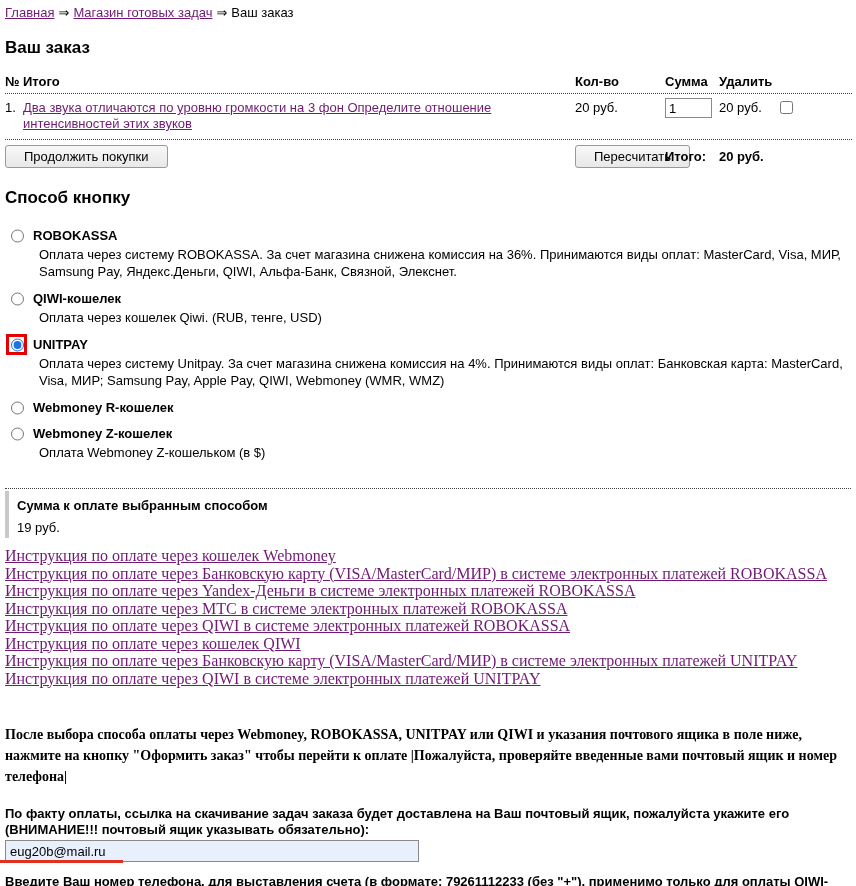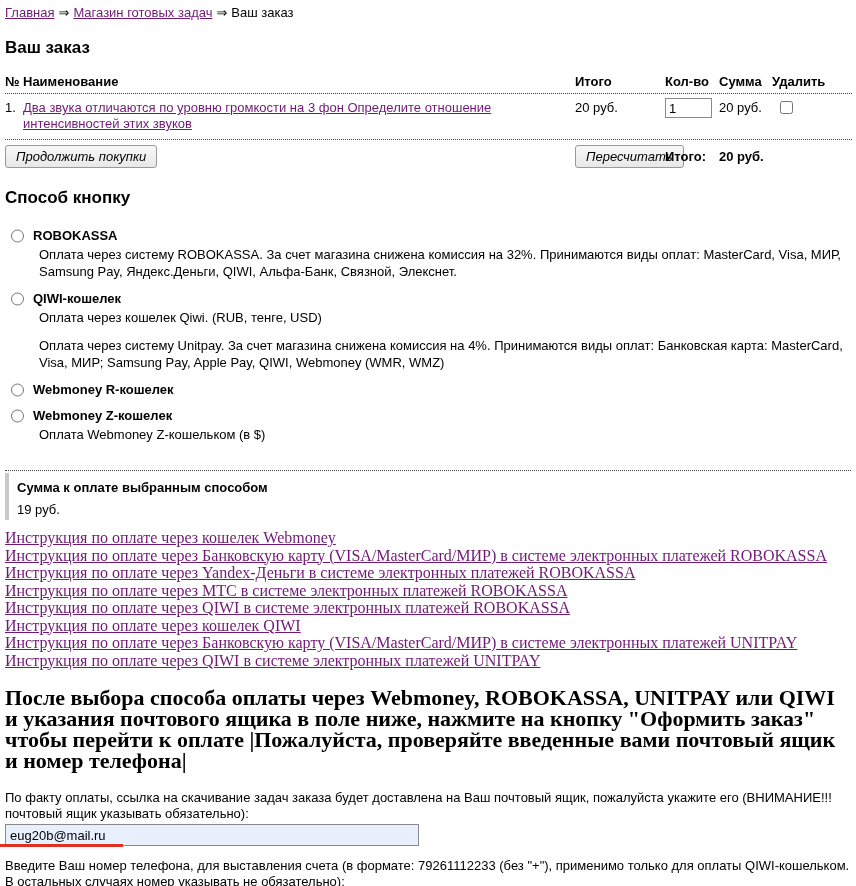--- a/index.html
+++ b/index.html
@@ -29,21 +29,21 @@
   .otr.head { font-weight:bold; padding:2px 0 3px 0; border-bottom:1px dotted #444; }
   .otr.row  { padding:6px 0 7px 0; border-bottom:1px dotted #444; }
   .otr.foot { padding:5px 0 0 0; }
   .cell { padding-right:6px; line-height:16px; }
   .qty-input { width:47px; height:20px; font-size:13px; font-family:"Liberation Sans",sans-serif; border:1px solid #8a8a8a; padding:1px 3px; margin-top:-2px; }
   .del-box { width:13px; height:13px; margin:1px 0 0 8px; }
   .btn {
     font-family:"Liberation Sans",sans-serif; font-size:13px;
     background:linear-gradient(#f8f8f8,#e8e8e8);
     border:1px solid #999; border-radius:3px;
-    padding:3px 10px; color:#000; cursor:pointer;font-style:italic;
+    padding:3px 18px; color:#000; cursor:pointer;
   }
   .bold { font-weight:bold; }
 
   
   .pay-title { font-size:17px; font-weight:bold; margin:20px 0 20px 0; }
   .pay-opt { margin:0 0 11px 0; }
   .pay-head { display:flex; align-items:center; }
   .radio-wrap { width:22px; display:flex; justify-content:flex-start; position:relative; }
   input[type=radio] { width:14px; height:14px; margin:0 8px 0 6px; accent-color:#1a73e8; }
   .red-box-radio {
@@ -58,26 +58,26 @@
   .sum-block { border-left:4px solid #c9c9c9; padding:7px 0 3px 8px; margin-top:2px; }
   .sum-label { font-weight:bold; }
   .sum-value { margin-top:7px; }
 
   
   .ilinks { margin-top:9px; font-family:"Liberation Serif", serif; font-size:16px; }
   .ilinks div { line-height:17.5px; white-space:nowrap; }
 
   
   .notice {
-    margin-top:18px; font-family:"Liberation Serif", serif;
-    font-size:22px; font-weight:bold; line-height:21px; max-width:848px;
-  }
-
-  
-  .field-label { font-weight:normal; line-height:16px; margin-top:19px; max-width:846px; }
+    margin-top:37px; font-family:"Liberation Serif", serif;
+    font-size:14px; font-weight:bold; line-height:21px; max-width:848px;
+  }
+
+  
+  .field-label { font-weight:bold; line-height:16px; margin-top:19px; max-width:846px; }
   .text-input {
     display:block; width:414px; height:22px; margin-top:2px;
     font-size:13px; font-family:"Liberation Sans",sans-serif;
     border:1px solid #8a8a8a; padding:1px 4px;
   }
   .email-wrap { position:relative; }
   .email-input { background:#e8f0fe; }
   .red-underline {
     position:absolute; left:-5px; top:20px; width:123px; height:3px;
     background:#e03020; pointer-events:none;
@@ -88,21 +88,20 @@
 
 <div class="breadcrumb">
   <a>Главная</a><span class="sep">⇒</span><a>Магазин готовых задач</a><span class="sep">⇒</span><span>Ваш заказ</span>
 </div>
 
 <div class="h-title">Ваш заказ</div>
 
 <div class="otable">
   <div class="otr head">
     <div class="cell">№</div>
-    <div class="cell">Наименование</div>
     <div class="cell">Итого</div>
     <div class="cell">Кол-во</div>
     <div class="cell">Сумма</div>
     <div class="cell">Удалить</div>
   </div>
   <div class="otr row">
     <div class="cell">1.</div>
     <div class="cell"><a>Два звука отличаются по уровню громкости на 3 фон Определите отношение интенсивностей этих звуков</a></div>
     <div class="cell">20 руб.</div>
     <div class="cell"><input class="qty-input" type="text" value="1" style=""></div>
@@ -124,34 +123,41 @@
 
 <div class="pay-title">Способ кнопку</div>
 
 <div class="pay-opt">
   <div class="pay-head">
     <span class="radio-wrap">
         <input type="radio" name="pay" style="">
       </span>
     <span class="pay-name">ROBOKASSA</span>
   </div>
-  <div class="pay-desc">Оплата через систему ROBOKASSA. За счет магазина снижена комиссия на 32%. Принимаются виды оплат: MasterCard, Visa, МИР, Samsung Pay, Яндекс.Деньги, QIWI, Альфа-Банк, Связной, Элекснет.</div>
+  <div class="pay-desc">Оплата через систему ROBOKASSA. За счет магазина снижена комиссия на 36%. Принимаются виды оплат: MasterCard, Visa, МИР, Samsung Pay, Яндекс.Деньги, QIWI, Альфа-Банк, Связной, Элекснет.</div>
 </div>
 
 <div class="pay-opt">
   <div class="pay-head">
     <span class="radio-wrap">
         <input type="radio" name="pay" style="">
       </span>
     <span class="pay-name">QIWI-кошелек</span>
   </div>
   <div class="pay-desc">Оплата через кошелек Qiwi. (RUB, тенге, USD)</div>
 </div>
 
 <div class="pay-opt">
+  <div class="pay-head">
+    <span class="radio-wrap">
+      <input type="radio" name="pay" checked="" style="">
+      <span class="red-box-radio"></span>
+    </span>
+    <span class="pay-name">UNITPAY</span>
+  </div>
   <div class="pay-desc">Оплата через систему Unitpay. За счет магазина снижена комиссия на 4%. Принимаются виды оплат: Банковская карта: MasterCard, Visa, МИР; Samsung Pay, Apple Pay, QIWI, Webmoney (WMR, WMZ)</div>
 </div>
 
 <div class="pay-opt">
   <div class="pay-head">
     <span class="radio-wrap">
         <input type="radio" name="pay" style="">
       </span>
     <span class="pay-name">Webmoney R-кошелек</span>
   </div>

